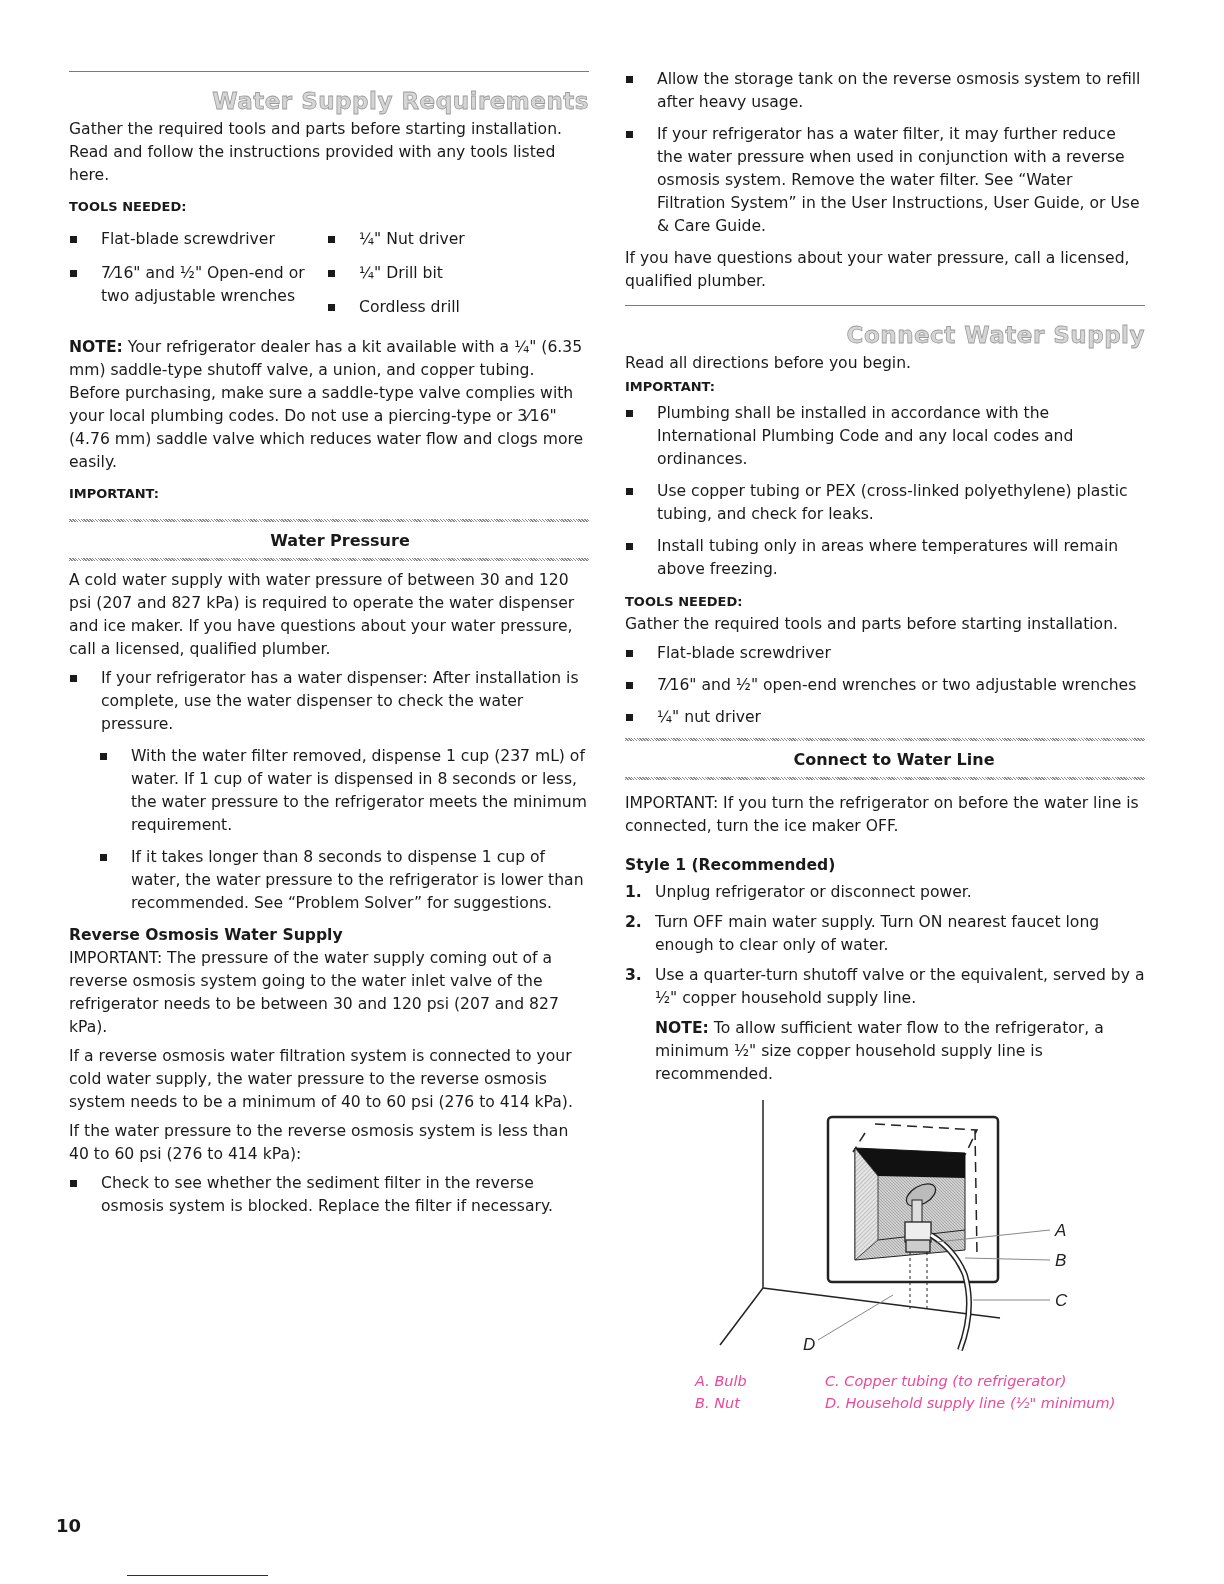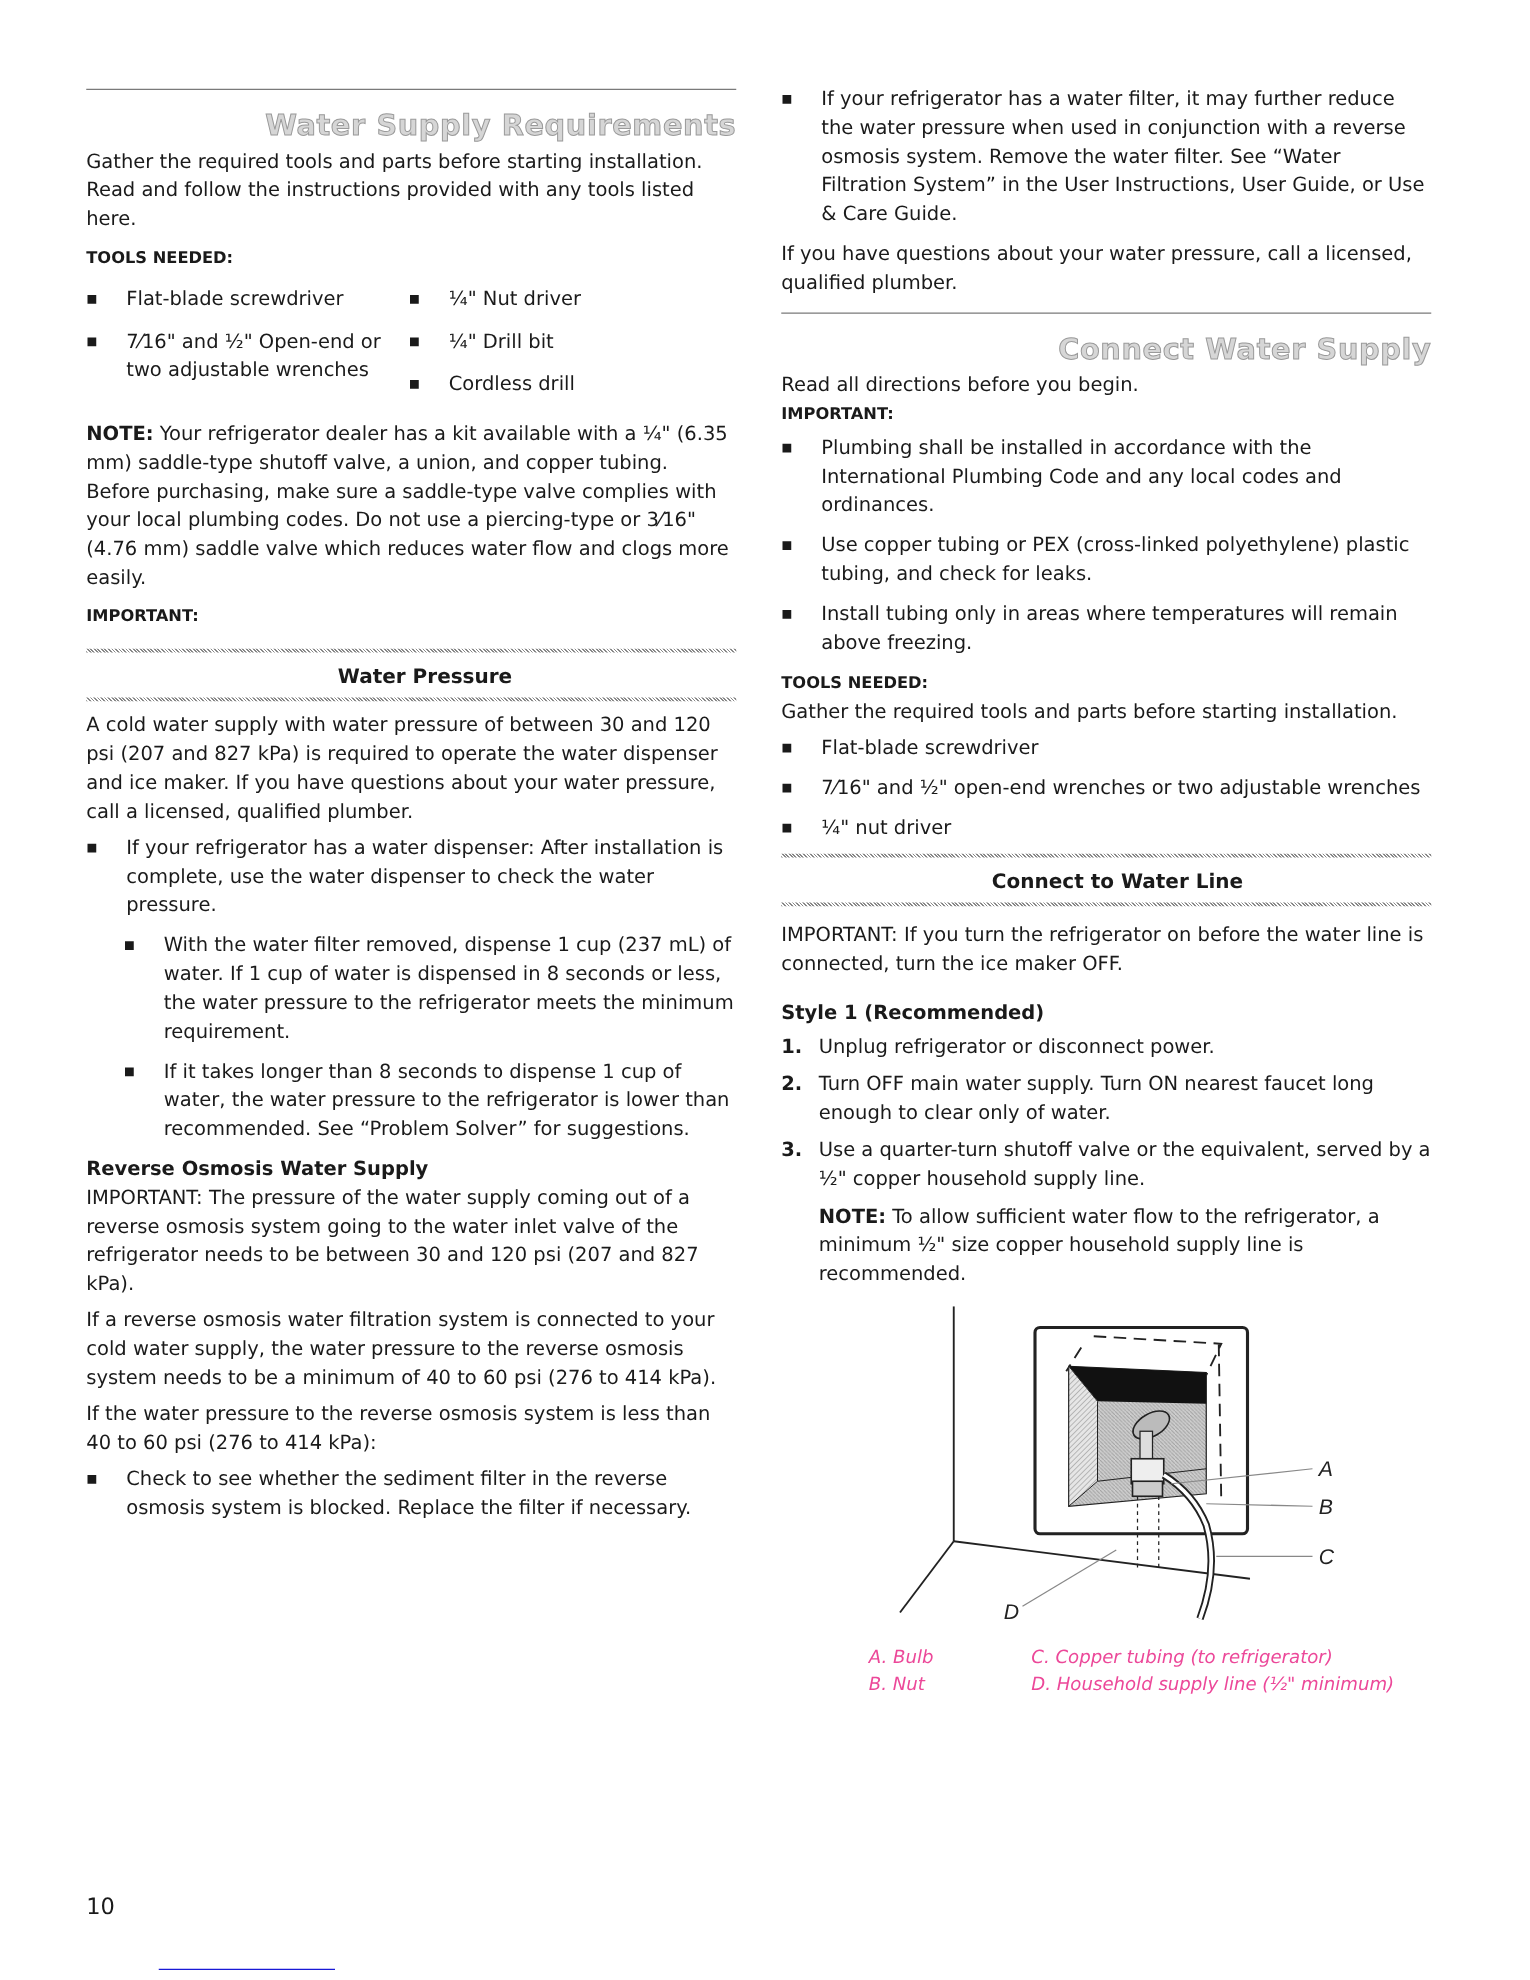--- a/index.html
+++ b/index.html
@@ -22,21 +22,21 @@
   ul.sq.nested li { padding-left: 32px; }
   ul.sq.nested { margin-left: 30px; }
   ol.num { list-style: none; margin: 4px 0 0; padding: 0; }
   ol.num li { position: relative; padding-left: 30px; font-size: 15.6px; line-height: 23px; margin-bottom: 7px; }
   ol.num li .n { position: absolute; left: 0; top: 0; font-weight: bold; }
   .tools-grid { display: grid; grid-template-columns: 250px 250px; column-gap: 8px; margin-top: 6px; }
   .tools-grid ul.sq li { margin-bottom: 11px; }
   .note-indent { padding-left: 30px; margin-top: 6px; }
   .figure { position: relative; width: 480px; height: 270px; margin: 14px 0 0 0; }
   .caption { display: grid; grid-template-columns: 130px 330px; margin-left: 70px; font-style: italic; font-size: 14.5px; line-height: 22px; color: #ec4899; }
-  .page-num { position: absolute; left: 69px; top: 1515px; font-weight: normal; font-size: 18px; }
+  .page-num { position: absolute; left: 56px; top: 1515px; font-weight: bold; font-size: 18px; }
   .blue-line { position: absolute; left: 127px; top: 1575px; width: 141px; height: 1px; background: #1a1ad6; }
   b.k { font-weight: bold; }
 </style>
 </head>
 <body>
 
 <div class="col col-left">
   <div class="rule" style="margin-top:71px"></div>
   <div class="section-title" style="margin-top:16px;margin-bottom:4px">Water Supply Requirements</div>
   <p>Gather the required tools and parts before starting installation. Read and follow the instructions provided with any tools listed here.</p>
@@ -74,20 +74,21 @@
   <p><b class="k" style="font-weight:normal">IMPORTANT:</b><span> The pressure of the water supply coming out of a reverse osmosis system going to the water inlet valve of the refrigerator needs to be between 30 and 120 psi (207 and 827 kPa).</span></p>
   <p style="margin-top:6px">If a reverse osmosis water filtration system is connected to your cold water supply, the water pressure to the reverse osmosis system needs to be a minimum of 40 to 60 psi (276 to 414 kPa).</p>
   <p style="margin-top:6px">If the water pressure to the reverse osmosis system is less than 40 to 60 psi (276 to 414 kPa):</p>
   <ul class="sq" style="margin-top:6px">
     <li>Check to see whether the sediment filter in the reverse osmosis system is blocked. Replace the filter if necessary.</li>
   </ul>
 </div>
 
 <div class="col col-right">
   <ul class="sq" style="margin-top:68px">
+    <li>Allow the storage tank on the reverse osmosis system to refill after heavy usage.</li>
     <li>If your refrigerator has a water filter, it may further reduce the water pressure when used in conjunction with a reverse osmosis system. Remove the water filter. See “Water Filtration System” in the User Instructions, User Guide, or Use &amp; Care Guide.</li>
   </ul>
   <p>If you have questions about your water pressure, call a licensed, qualified plumber.</p>
 
   <div class="rule" style="margin-top:12px"></div>
   <div class="section-title" style="margin-top:16px;margin-bottom:4px">Connect Water Supply</div>
   <p>Read all directions before you begin.</p>
   <div class="label-head" style="margin-top:0">IMPORTANT:</div>
   <ul class="sq">
     <li>Plumbing shall be installed in accordance with the International Plumbing Code and any local codes and ordinances.</li>

